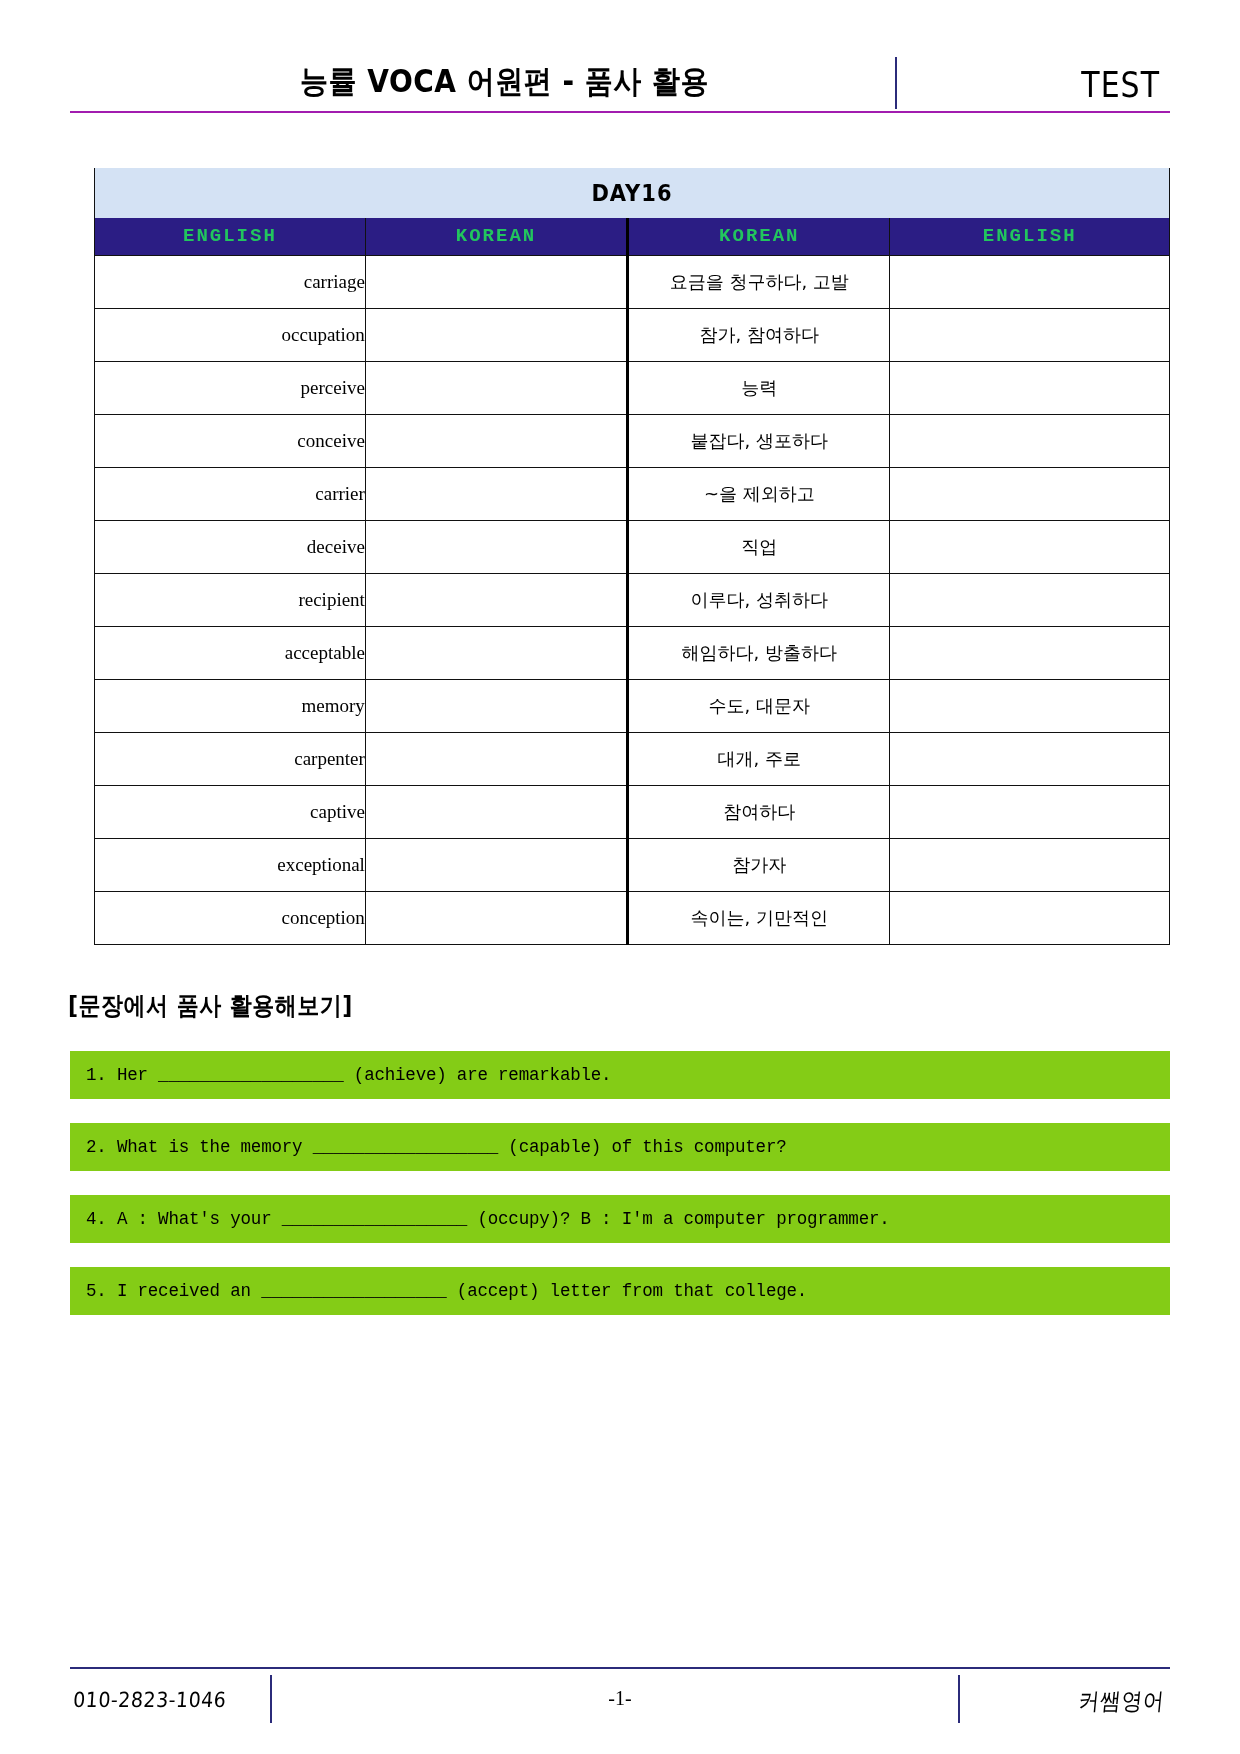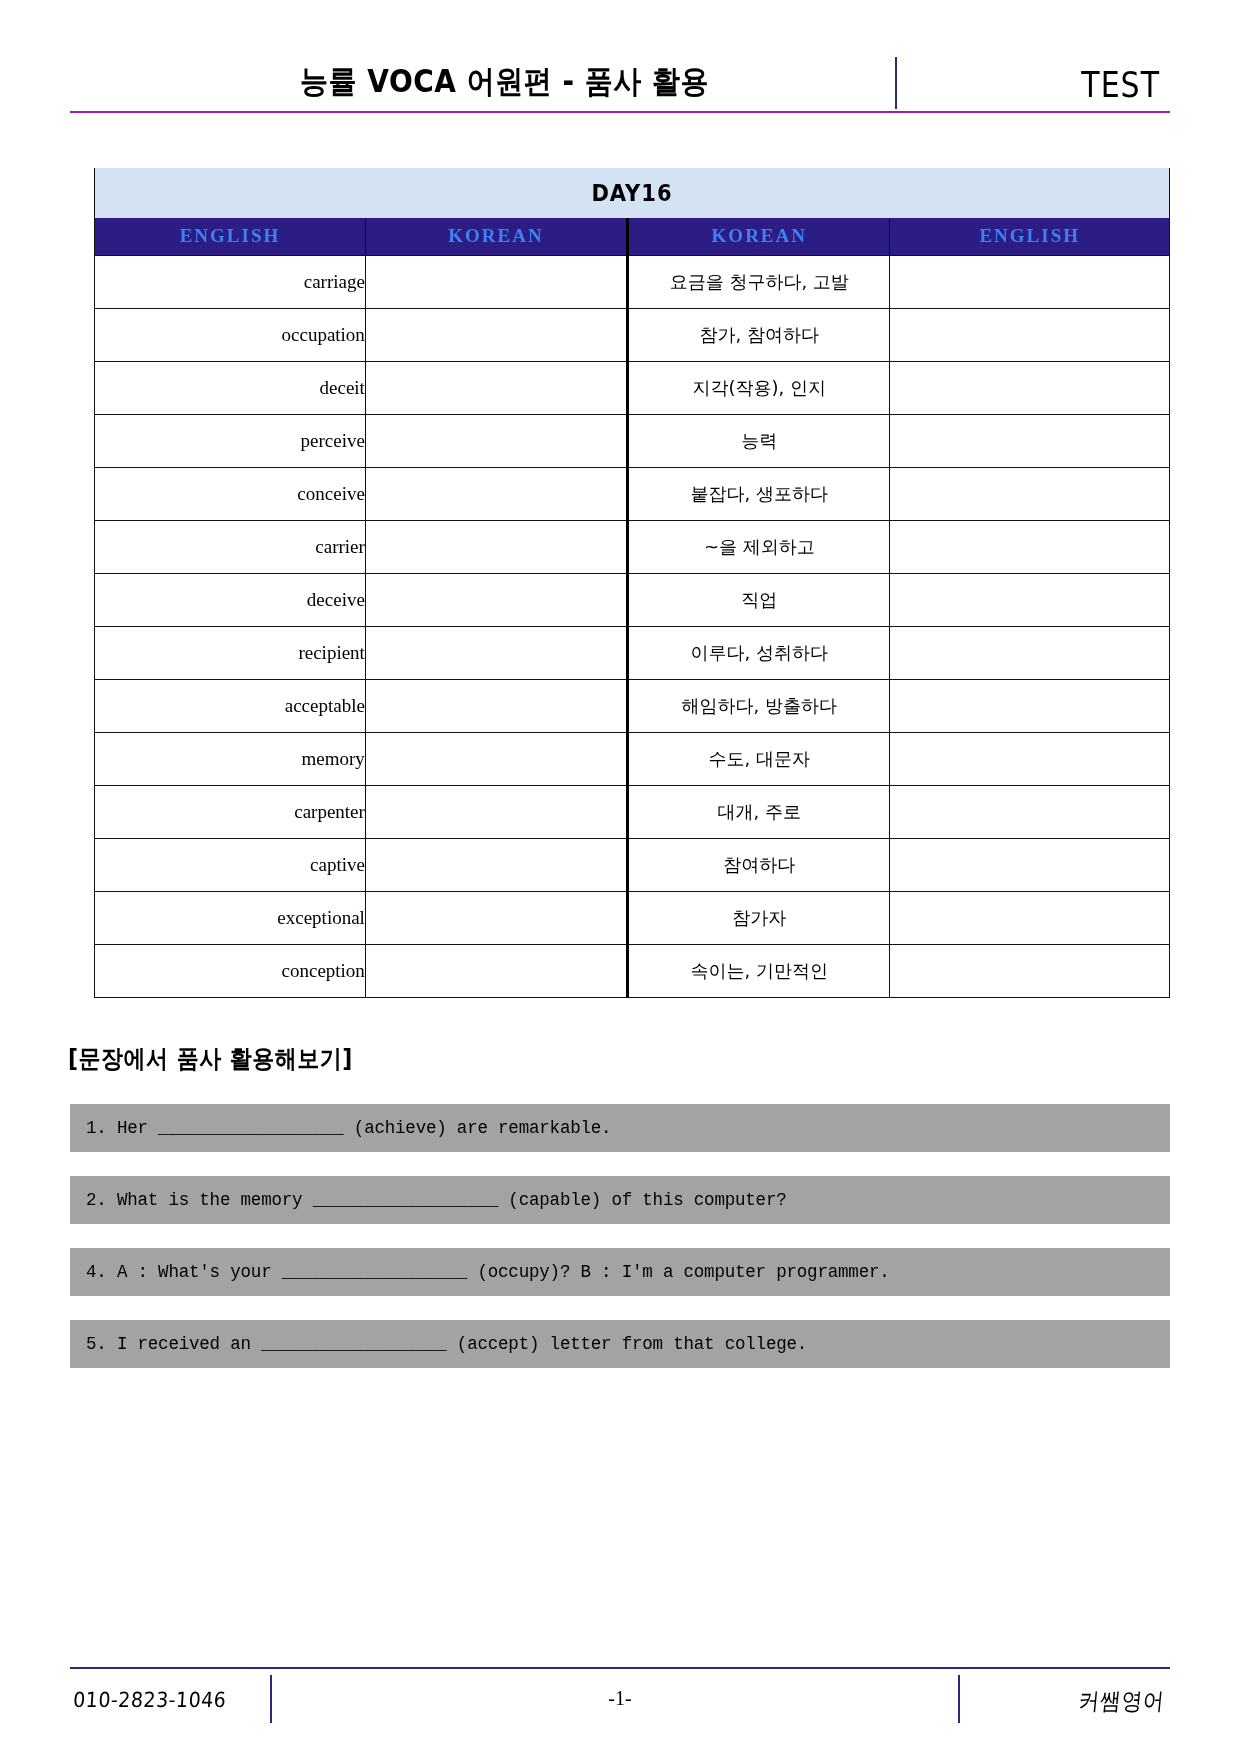--- a/index.html
+++ b/index.html
@@ -84,24 +84,24 @@
     height: 47px;
     font-family: "DejaVu Sans", sans-serif;
     font-size: 21px;
     font-weight: 600;
     letter-spacing: 1px;
     color: #000;
     transform: scaleY(1.1);
   }
   .hdr-cell {
     background: #2b1d84;
-    color: #3b82f6;
+    color: #22c55e;
     text-align: center;
     height: 40px;
-    font-family: Liberation Serif, serif;
+    font-family: Liberation Mono, monospace;
     font-size: 19px;
     font-weight: 600;
     letter-spacing: 2px;
     vertical-align: middle;
   }
   .col-en  { width: 252px; }
   .col-kr  { width: 244px; }
   .col-kr2 { width: 244px; }
   .col-en2 { width: 260px; }
 
@@ -141,21 +141,21 @@
     font-size: 22px;
     font-weight: 600;
     letter-spacing: 0.5px;
     transform: scaleY(1.12);
     transform-origin: left bottom;
   }
   .sentences {
     margin: 28px 70px 0 70px;
   }
   .sentence {
-    background: #a3a3a3;
+    background: #84cc16;
     font-family: "Liberation Mono", monospace;
     font-size: 17.5px;
     letter-spacing: -0.2px;
     padding: 14px 0 14px 16px;
     margin-bottom: 24px;
     white-space: nowrap;
     overflow: hidden;
   }
 
   
@@ -252,26 +252,20 @@
             <td class="kor">요금을 청구하다, 고발</td>
             <td class="blank"></td>
           </tr>
           <tr class="data-row">
             <td class="word">occupation</td>
             <td class="blank"></td>
             <td class="kor">참가, 참여하다</td>
             <td class="blank"></td>
           </tr>
           <tr class="data-row">
-            <td class="word">deceit</td>
-            <td class="blank"></td>
-            <td class="kor">지각(작용), 인지</td>
-            <td class="blank"></td>
-          </tr>
-          <tr class="data-row">
             <td class="word">perceive</td>
             <td class="blank"></td>
             <td class="kor">능력</td>
             <td class="blank"></td>
           </tr>
           <tr class="data-row">
             <td class="word">conceive</td>
             <td class="blank"></td>
             <td class="kor">붙잡다, 생포하다</td>
             <td class="blank"></td>

